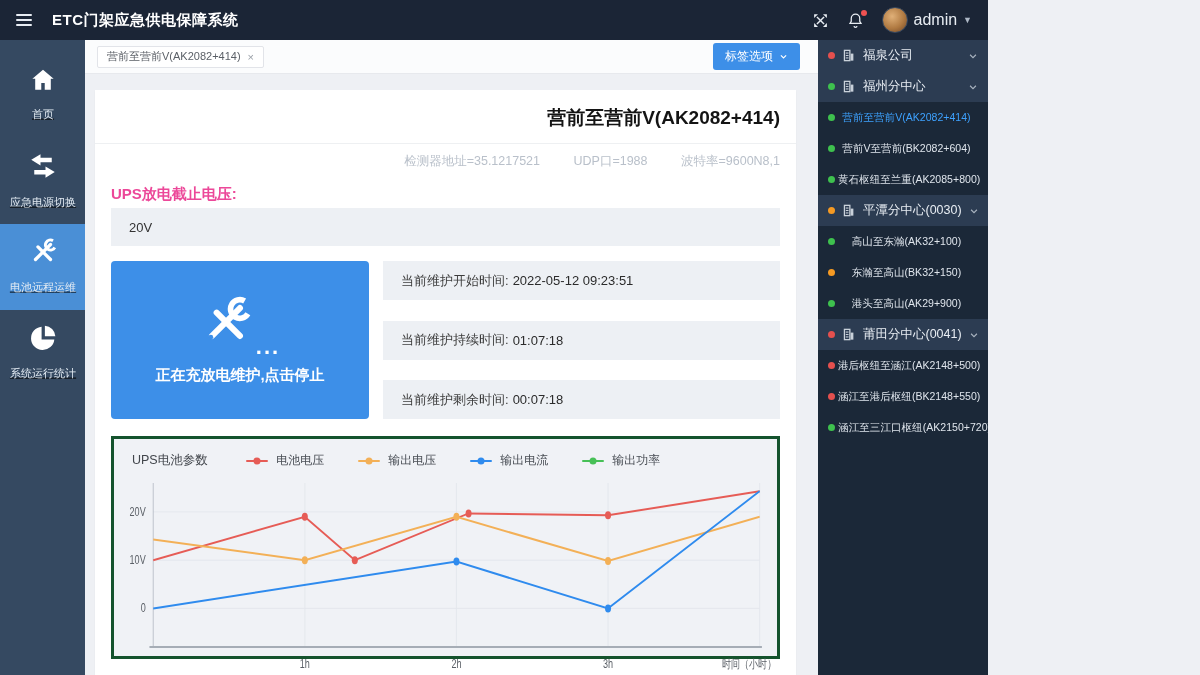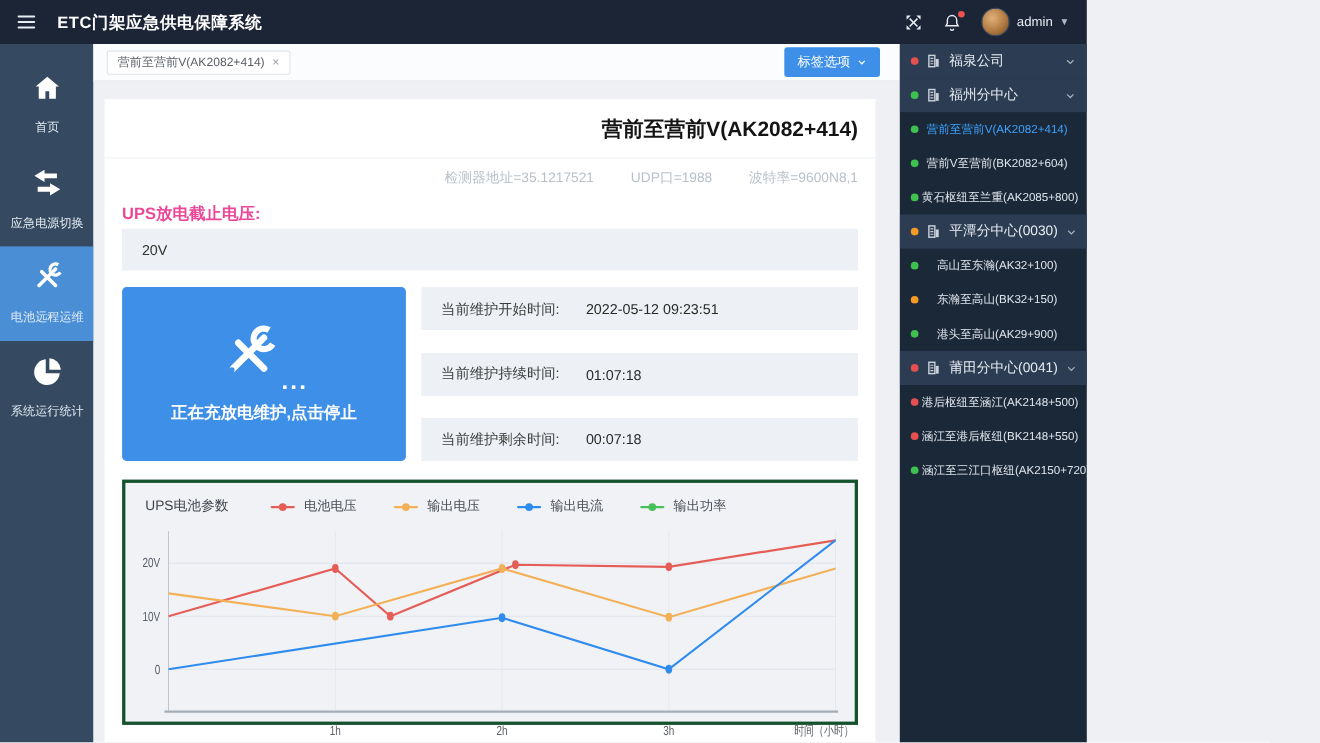--- a/index.html
+++ b/index.html
@@ -10,28 +10,28 @@
   
   .topbar { height:40px; background:#1b2536; display:flex; align-items:center; padding:0 16px; flex:none; }
   .hamburger { width:16px; height:12px; display:flex; flex-direction:column; justify-content:space-between; cursor:pointer; }
   .hamburger span { display:block; height:2px; background:#e8edf3; border-radius:1px; }
   .topbar-title { color:#ffffff; font-size:15px; font-weight:600; margin-left:20px; letter-spacing:0.5px; }
   .topbar-right { margin-left:auto; display:flex; align-items:center; gap:18px; }
   .icon-btn { position:relative; display:flex; align-items:center; cursor:pointer; }
   .badge-dot { position:absolute; top:-2px; right:-3px; width:6px; height:6px; background:#f05252; border-radius:50%; }
   .avatar { width:26px; height:26px; border-radius:50%; background:radial-gradient(circle at 38% 35%, #e0b078 0%, #b07a42 55%, #6e4424 100%); border:1px solid #3a4a60; }
   .admin-wrap { display:flex; align-items:center; gap:6px; cursor:pointer; }
-  .admin-name { color:#e8edf3; font-size:12px; }
+  .admin-name { color:#e8edf3; font-size:16px; }
   .caret { color:#aeb8c6; font-size:9px; }
 
   .body-row { flex:1; display:flex; min-height:0; }
 
   
   .left-nav { width:85px; background:#354961; flex:none; padding-top:12px; display:flex; flex-direction:column; }
-  .nav-item { height:86px; display:flex; flex-direction:column; align-items:center; justify-content:center; gap:9px; cursor:pointer; }
+  .nav-item { height:86px; display:flex; flex-direction:column; align-items:center; justify-content:center; gap:9px; cursor:pointer;text-decoration:underline; }
   .nav-item.active { background:#4a8fd6; }
   .nav-label { font-size:12px; color:#e3ebf3; white-space:nowrap; transform:scale(0.92); }
 
   
   .main { flex:1; background:#eef0f4; display:flex; flex-direction:column; min-width:0; }
   .tagbar { height:34px; background:#fbfcfd; border-bottom:1px solid #e7e9ed; display:flex; align-items:center; padding:0 18px 0 12px; flex:none; }
   .chip { display:flex; align-items:center; gap:7px; background:#ffffff; border:1px solid #e2e4e9; border-radius:2px; height:22px; padding:0 9px; font-size:11px; color:#5a5f66; cursor:pointer; }
   .chip-x { color:#9aa0a8; font-size:11px; cursor:pointer; }
   .tag-btn { margin-left:auto; background:#3d8fe8; color:#fff; font-size:12px; border:none; border-radius:3px; padding:5px 12px; display:flex; align-items:center; gap:6px; cursor:pointer; }
 
@@ -41,21 +41,21 @@
   .info-row span { margin-left:30px; }
   .section-label { padding:11px 16px 4px; font-size:15px; font-weight:bold; color:#ec4899; }
   .voltage-bar { margin:0 16px; background:#edf0f4; height:38px; display:flex; align-items:center; padding-left:18px; font-size:13px; color:#333; }
 
   .maint-row { display:flex; gap:14px; margin:15px 16px 0; }
   .blue-card { width:258px; height:158px; background:#3d8fe8; border-radius:4px; color:#fff; display:flex; flex-direction:column; align-items:center; justify-content:center; cursor:pointer; flex:none; }
   .blue-card-icon { display:flex; align-items:flex-end; gap:4px; }
   .blue-card-dots { font-size:22px; font-weight:bold; letter-spacing:2px; line-height:10px; }
   .blue-card-text { margin-top:14px; font-size:15px; font-weight:bold; }
   .time-rows { flex:1; height:158px; display:flex; flex-direction:column; justify-content:space-between; }
-  .time-row { background:#edf0f4; height:39px; display:flex; align-items:center; padding-left:18px; font-size:13px; color:#3c3c3c; gap:24px; }
+  .time-row { background:#edf0f4; height:39px; display:flex; align-items:center; padding-left:18px; font-size:13px; color:#3c3c3c; gap:4px; }
   .time-row b { font-weight:normal; color:#2b2b2b; }
 
   .chart-panel { margin:17px 16px 16px; border:3px solid #14532d; background:#f0f2f6; flex:1; min-height:0; }
   .chart-header { display:flex; align-items:center; padding:13px 18px 2px; }
   .chart-title { font-size:12.5px; color:#41454b; flex:none; }
   .legend { flex:1; display:flex; justify-content:center; gap:34px; margin-right:60px;text-align:right; }
   .legend-item { display:flex; align-items:center; gap:8px; cursor:pointer; }
   .legend-item span.lbl { font-size:12px; color:#4a4f56; }
   .lg-marker { position:relative; width:22px; height:2px; border-radius:1px; }
   .lg-marker i { position:absolute; left:50%; top:50%; width:7px; height:7px; border-radius:50%; transform:translate(-50%,-50%); }

